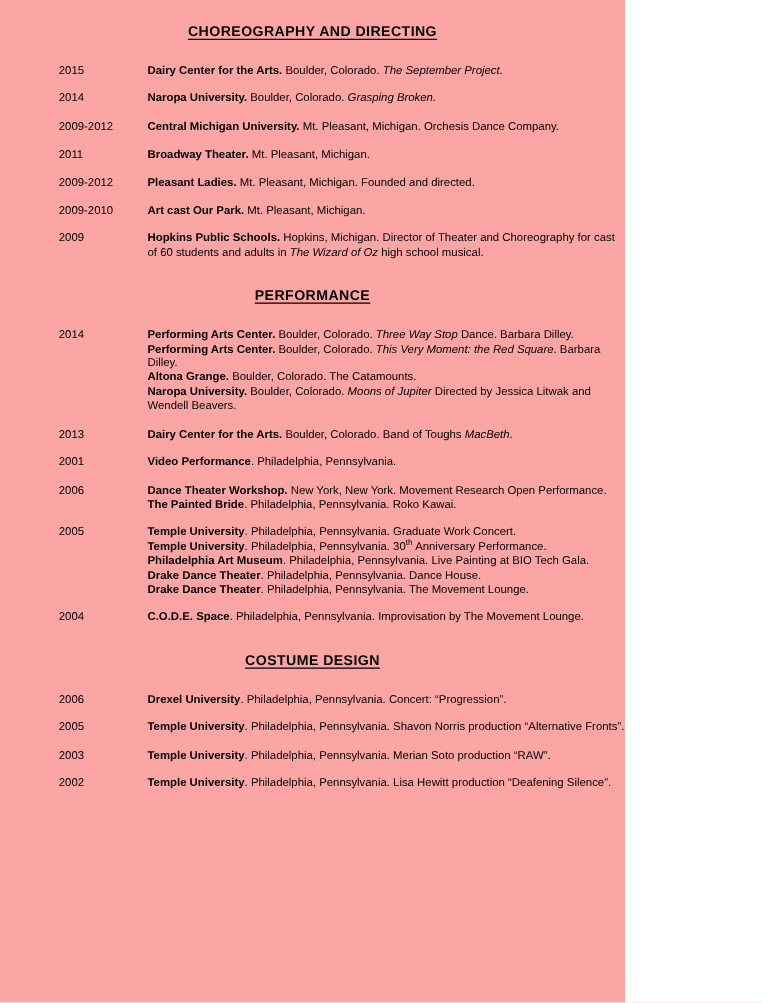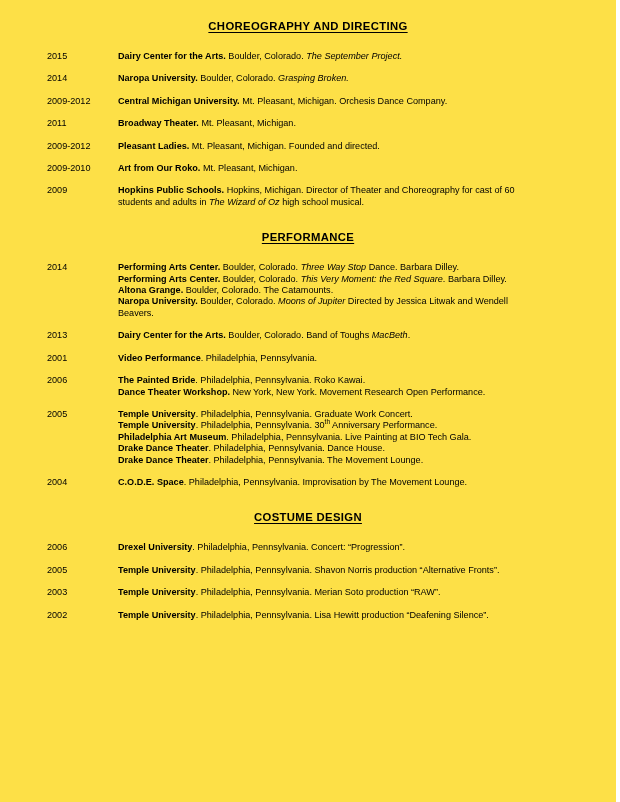--- a/index.html
+++ b/index.html
@@ -9,23 +9,23 @@
   }
   body {
     width: 620px;
     height: 802px;
     font-family: "Liberation Sans", sans-serif;
     color: #000000;
     overflow: hidden;
   }
   .page {
     position: relative;
-    width: 616px;
+    width: 500px;
     height: 802px;
-    background: #fde047;
+    background: #fca5a5;
     box-sizing: border-box;
     padding: 0;
   }
 
   .section { margin: 0; }
 
   .section-heading {
     text-align: center;
     font-weight: bold;
     font-size: 11.3px;
@@ -114,21 +114,21 @@
           <div class="entry">
             <div class="entry-year">2009-2012</div>
             <div class="entry-body">
               <div class="entry-line"><b>Pleasant Ladies.</b><span>  Mt. Pleasant, Michigan.  Founded and directed.</span></div>
             </div>
           </div>
           <div class="sp-entry"></div>
           <div class="entry">
             <div class="entry-year">2009-2010</div>
             <div class="entry-body">
-              <div class="entry-line"><b>Art from Our Roko.</b><span>  Mt. Pleasant, Michigan.</span></div>
+              <div class="entry-line"><b>Art cast Our Park.</b><span>  Mt. Pleasant, Michigan.</span></div>
             </div>
           </div>
           <div class="sp-entry"></div>
           <div class="entry">
             <div class="entry-year">2009</div>
             <div class="entry-body">
               <div class="entry-line"><b>Hopkins Public Schools.</b><span>  Hopkins, Michigan.  Director of Theater and Choreography for cast of 60 students and adults in </span><i>The Wizard of Oz</i><span> high school musical.</span></div>
             </div>
           </div>
         </div>
@@ -158,22 +158,22 @@
           <div class="entry">
             <div class="entry-year">2001</div>
             <div class="entry-body">
               <div class="entry-line"><b>Video Performance</b><span>.  Philadelphia, Pennsylvania.</span></div>
             </div>
           </div>
           <div class="sp-entry"></div>
           <div class="entry">
             <div class="entry-year">2006</div>
             <div class="entry-body">
+              <div class="entry-line"><b>Dance Theater Workshop.</b><span>  New York, New York.  Movement  Research Open Performance.</span></div>
               <div class="entry-line"><b>The Painted Bride</b><span>. Philadelphia, Pennsylvania.  Roko Kawai.</span></div>
-              <div class="entry-line"><b>Dance Theater Workshop.</b><span>  New York, New York.  Movement  Research Open Performance.</span></div>
             </div>
           </div>
           <div class="sp-entry"></div>
           <div class="entry">
             <div class="entry-year">2005</div>
             <div class="entry-body">
               <div class="entry-line"><b>Temple University</b><span>. Philadelphia, Pennsylvania.  Graduate Work Concert.</span></div>
               <div class="entry-line"><b>Temple University</b><span>. Philadelphia, Pennsylvania.  30</span><sup>th</sup><span> Anniversary Performance.</span></div>
               <div class="entry-line"><b>Philadelphia Art Museum</b><span>. Philadelphia, Pennsylvania.  Live Painting at BIO Tech Gala.</span></div>
               <div class="entry-line"><b>Drake Dance Theater</b><span>. Philadelphia, Pennsylvania.  Dance House.</span></div>

